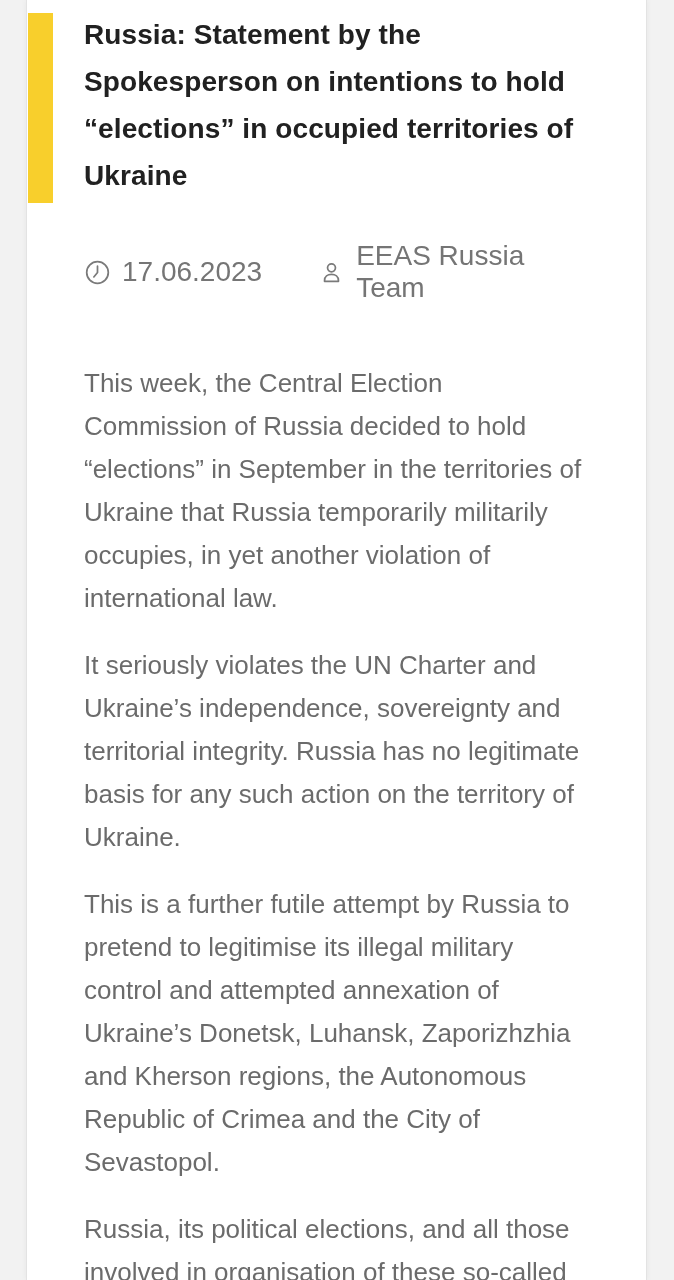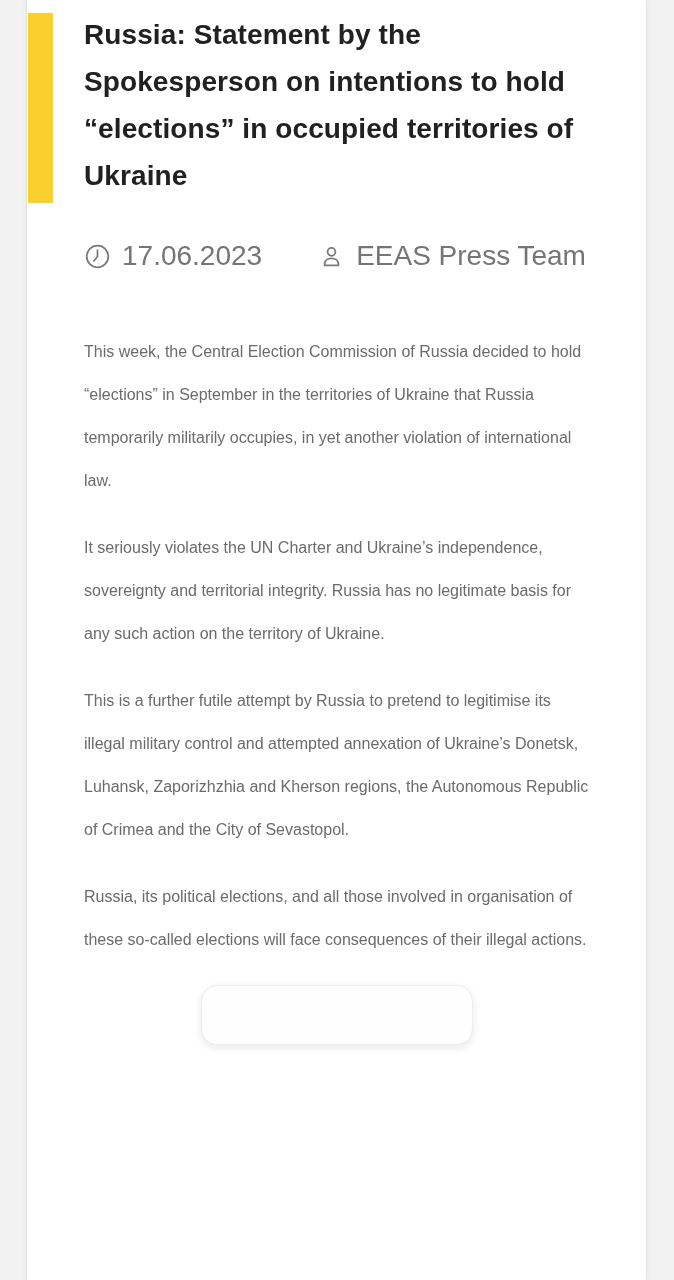--- a/index.html
+++ b/index.html
@@ -42,21 +42,21 @@
     color: #757575;
     font-size: 28px;
   }
   .meta-item { display: flex; align-items: center; }
   .meta-item .icon { display: inline-flex; margin-right: 11px; }
   .meta-item + .meta-item { margin-left: 56px; }
   .meta svg { stroke: #7a7a7a; fill: none; stroke-width: 1.8; }
   .article-body { margin-top: 58px; }
   .article-body p {
     margin: 0 0 24px 0;
-    font-size: 16px;
+    font-size: 26px;
     line-height: 43px;
     color: #6b6b6b;
   }
   .bottom-button {
     display: block;
     margin: 9px auto 0;
     width: 272px; height: 60px;
     background: #fefefe;
     border: 1px solid #ededed;
     border-radius: 16px;
@@ -83,21 +83,21 @@
       </span>
       <span>17.06.2023</span>
     </span>
     <span class="meta-item">
       <span class="icon">
         <svg width="27" height="27" viewBox="0 0 28 28">
           <circle cx="14" cy="9.2" r="4.1"></circle>
           <path d="M6.8 23.2 v-0.9 c0 -3.9 3.2 -6.4 7.2 -6.4 s7.2 2.5 7.2 6.4 v0.9 z" stroke-linejoin="round"></path>
         </svg>
       </span>
-      <span>EEAS Press Team</span>
+      <span>EEAS Russia Team</span>
     </span>
   </div>
 
   <div class="article-body">
     <p>This week, the Central Election Commission of Russia decided to hold “elections” in September in the territories of Ukraine that Russia temporarily militarily occupies, in yet another violation of international law.</p>
     <p>It seriously violates the UN Charter and Ukraine’s independence, sovereignty and territorial integrity. Russia has no legitimate basis for any such action on the territory of Ukraine.</p>
     <p>This is a further futile attempt by Russia to pretend to legitimise its illegal military control and attempted annexation of Ukraine’s Donetsk, Luhansk, Zaporizhzhia and Kherson regions, the Autonomous Republic of Crimea and the City of Sevastopol.</p>
     <p>Russia, its political elections, and all those involved in organisation of these so-called elections will face consequences of their illegal actions.</p>
   </div>
 

